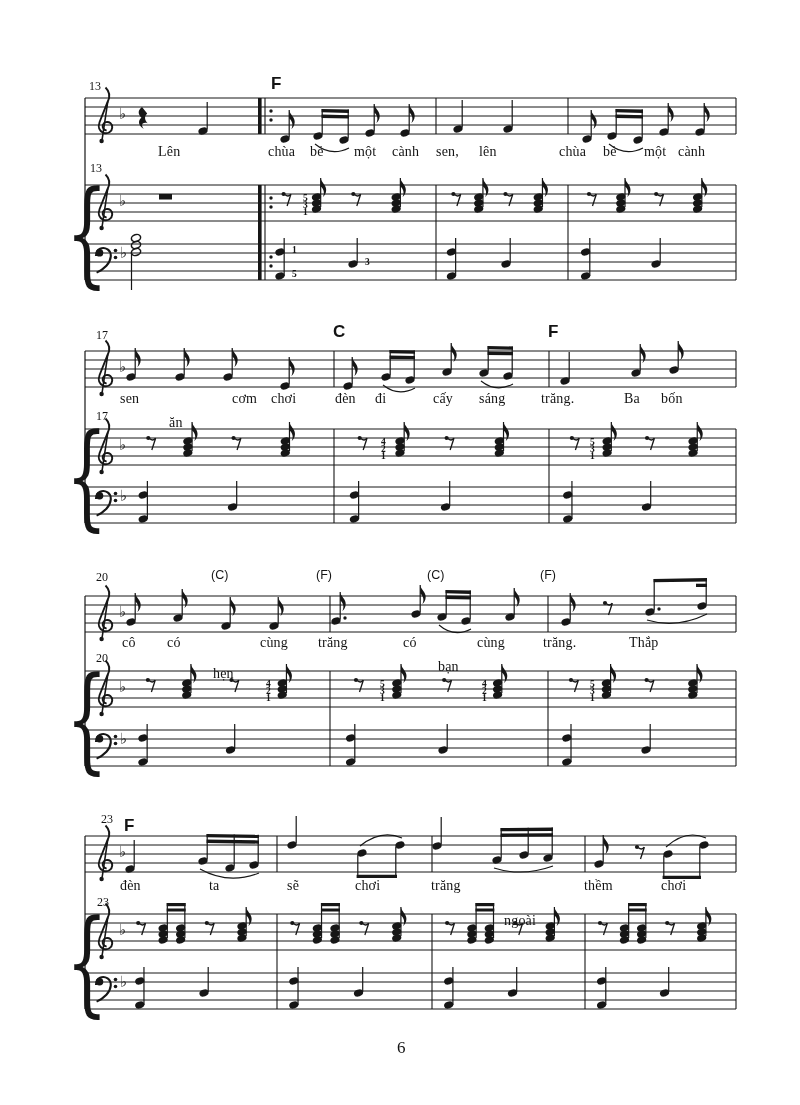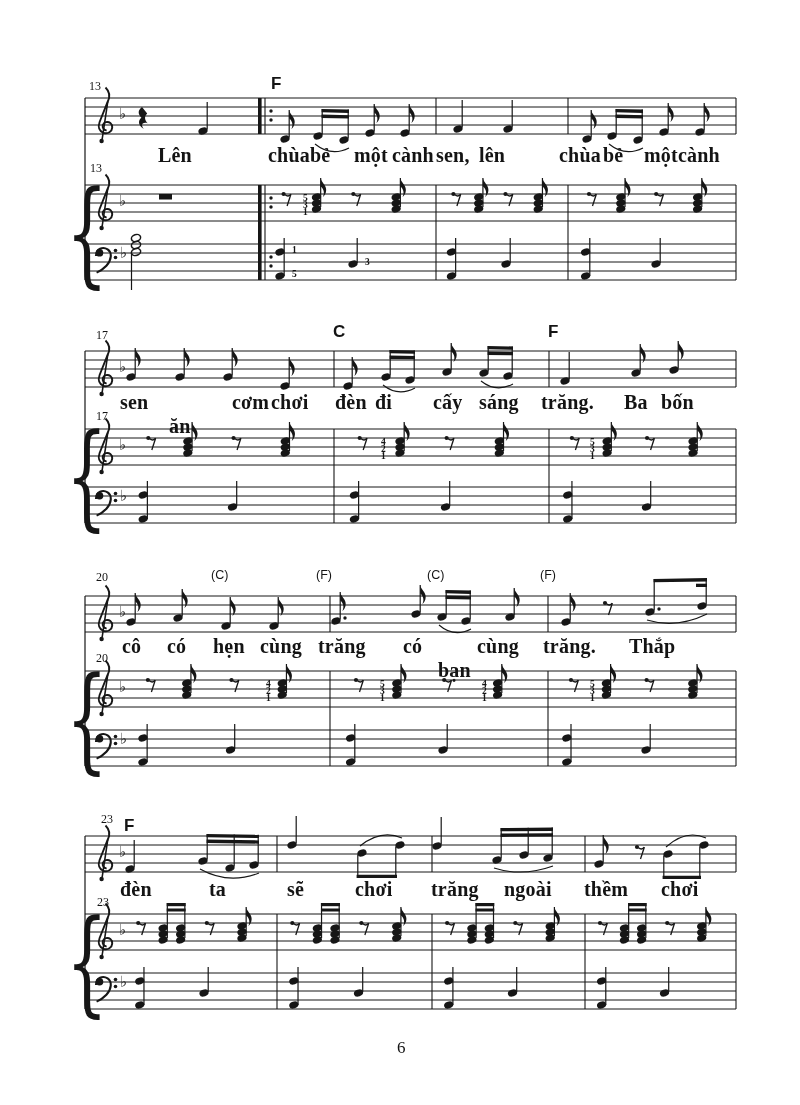--- a/index.html
+++ b/index.html
@@ -1,20 +1,20 @@
 <!DOCTYPE html>
 <html><head>
 <meta charset="utf-8">
 <style>
   html,body{margin:0;padding:0;background:#e8e8e8;}
   #sheet{position:relative;width:800px;height:1105px;background:#ffffff;margin:0 auto;
          font-family:"Liberation Serif","DejaVu Serif",serif;overflow:hidden;}
   #score-svg{position:absolute;left:0;top:0;}
   .ov{position:absolute;white-space:nowrap;color:#141414;}
-  .lyric{font-weight:bold;font-size:20px;letter-spacing:0.2px;}
+  .lyric{font-weight:normal;font-size:14px;letter-spacing:0.2px;}
   .chordBig{font-family:"Liberation Sans","DejaVu Sans",sans-serif;font-weight:bold;font-size:17px;}
   .chordSm{font-family:"Liberation Sans","DejaVu Sans",sans-serif;font-weight:normal;font-size:12.5px;}
   .mnum{font-size:12px;}
   .fing{font-weight:bold;font-size:9.5px;line-height:9.5px;}
   .pageno{font-size:17px;}
 </style>
 </head>
 <body>
 
 <div id="sheet">
@@ -681,21 +681,21 @@
       <div class="ov fing" style="left: 590px; top: 445px;">3</div>
       <div class="ov fing" style="left: 590px; top: 452px;">1</div>
       <div class="ov mnum" style="left: 96px; top: 570px;">20</div>
       <div class="ov mnum" style="left: 96px; top: 651px;">20</div>
       <div class="ov chordSm" style="left: 211px; top: 568px;">(C)</div>
       <div class="ov chordSm" style="left: 316px; top: 568px;">(F)</div>
       <div class="ov chordSm" style="left: 427px; top: 568px;">(C)</div>
       <div class="ov chordSm" style="left: 540px; top: 568px;">(F)</div>
       <div class="ov lyric" style="left: 122px; top: 635px;">cô</div>
       <div class="ov lyric" style="left: 167px; top: 635px;">có</div>
-      <div class="ov lyric" style="left: 213px; top: 635px;">hẹn</div>
+      <div class="ov lyric" style="left: 213px; top: 666px;">hẹn</div>
       <div class="ov lyric" style="left: 260px; top: 635px;">cùng</div>
       <div class="ov lyric" style="left: 318px; top: 635px;">trăng</div>
       <div class="ov lyric" style="left: 403px; top: 635px;">có</div>
       <div class="ov lyric" style="left: 438px; top: 635px; margin-top: 24px;">bạn</div>
       <div class="ov lyric" style="left: 477px; top: 635px;">cùng</div>
       <div class="ov lyric" style="left: 543px; top: 635px;">trăng.</div>
       <div class="ov lyric" style="left: 629px; top: 635px;">Thắp</div>
       <div class="ov fing" style="left: 266px; top: 680px;">4</div>
       <div class="ov fing" style="left: 266px; top: 687px;">2</div>
       <div class="ov fing" style="left: 266px; top: 694px;">1</div>
@@ -709,18 +709,18 @@
       <div class="ov fing" style="left: 590px; top: 687px;">3</div>
       <div class="ov fing" style="left: 590px; top: 694px;">1</div>
       <div class="ov mnum" style="left: 101px; top: 812px;">23</div>
       <div class="ov mnum" style="left: 97px; top: 895px;">23</div>
       <div class="ov chordBig" style="left: 124px; top: 816px;">F</div>
       <div class="ov lyric" style="left: 120px; top: 878px;">đèn</div>
       <div class="ov lyric" style="left: 209px; top: 878px;">ta</div>
       <div class="ov lyric" style="left: 287px; top: 878px;">sẽ</div>
       <div class="ov lyric" style="left: 355px; top: 878px;">chơi</div>
       <div class="ov lyric" style="left: 431px; top: 878px;">trăng</div>
-      <div class="ov lyric" style="left: 504px; top: 878px;">ngoài</div>
+      <div class="ov lyric" style="left: 504px; top: 913px;">ngoài</div>
       <div class="ov lyric" style="left: 584px; top: 878px;">thềm</div>
       <div class="ov lyric" style="left: 661px; top: 878px;">chơi</div>
     </div>
   <div class="ov pageno" style="left:397px;top:1038px;">6</div>
 </div>
 
 </body></html>

